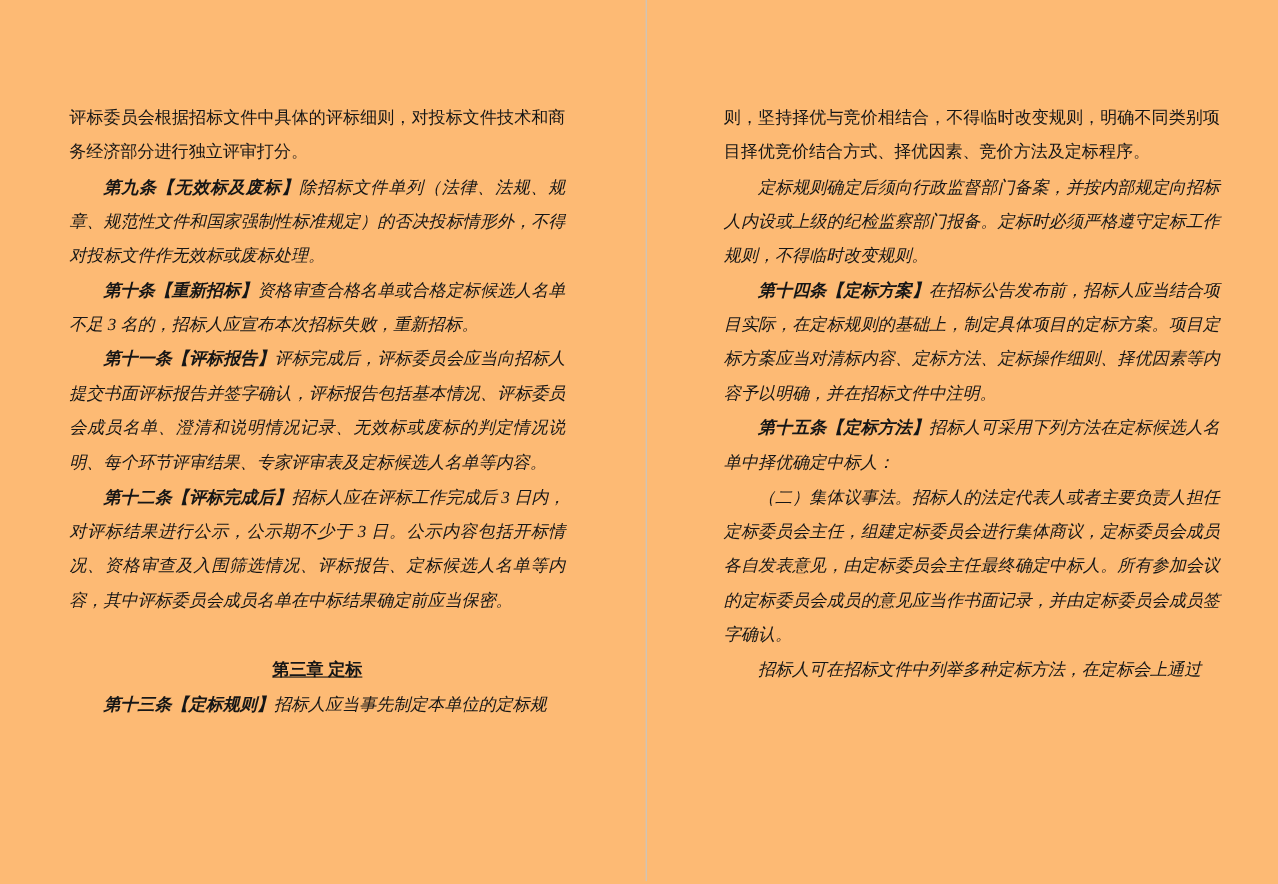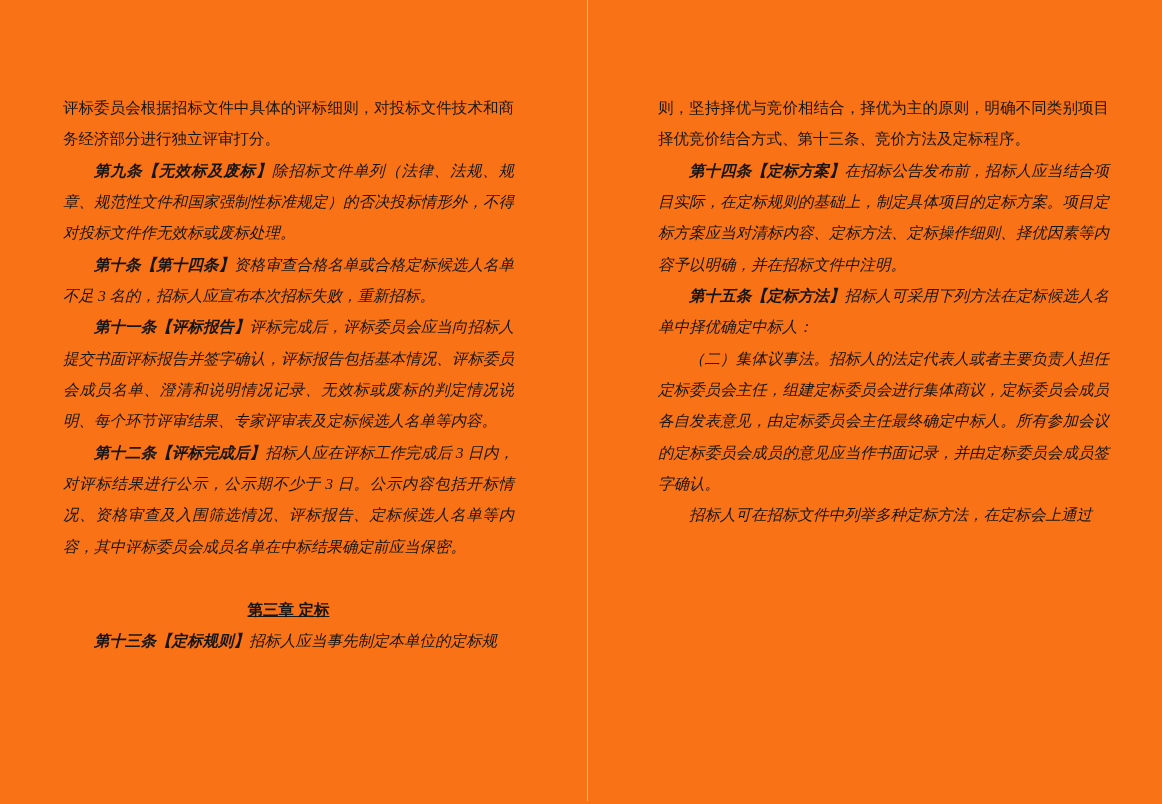--- a/index.html
+++ b/index.html
@@ -7,21 +7,21 @@
     padding: 0;
     background: #ffffff;
     width: 1162px;
     height: 804px;
     overflow: hidden;
   }
   .spread {
     position: relative;
     width: 1162px;
     height: 804px;
-    background: #f97316;
+    background: #fdba74;
     font-family: "Liberation Serif", "DejaVu Serif", serif;
     color: #161616;
   }
   .page {
     position: absolute;
     top: 0;
     height: 804px;
     overflow: hidden;
   }
   .page-left  { left: 0;     width: 587px; }
@@ -65,30 +65,31 @@
   }
 </style>
 </head>
 <body>
 
 <div class="spread">
   <div class="page page-left">
     <div class="page-content" id="left-content">
         <p class="para">评标委员会根据招标文件中具体的评标细则，对投标文件技术和商务经济部分进行独立评审打分。</p>
         <p class="para indent"><b class="term">第九条【无效标及废标】</b>除招标文件单列（法律、法规、规章、规范性文件和国家强制性标准规定）的否决投标情形外，不得对投标文件作无效标或废标处理。</p>
-        <p class="para indent"><b class="term">第十条【第十四条】</b>资格审查合格名单或合格定标候选人名单不足 3 名的，招标人应宣布本次招标失败，重新招标。</p>
+        <p class="para indent"><b class="term">第十条【重新招标】</b>资格审查合格名单或合格定标候选人名单不足 3 名的，招标人应宣布本次招标失败，重新招标。</p>
         <p class="para indent"><b class="term">第十一条【评标报告】</b>评标完成后，评标委员会应当向招标人提交书面评标报告并签字确认，评标报告包括基本情况、评标委员会成员名单、澄清和说明情况记录、无效标或废标的判定情况说明、每个环节评审结果、专家评审表及定标候选人名单等内容。</p>
         <p class="para indent"><b class="term">第十二条【评标完成后】</b>招标人应在评标工作完成后 3 日内，对评标结果进行公示，公示期不少于 3 日。公示内容包括开标情况、资格审查及入围筛选情况、评标报告、定标候选人名单等内容，其中评标委员会成员名单在中标结果确定前应当保密。</p>
         <p class="para chapter">第三章 定标</p>
         <p class="para indent"><b class="term">第十三条【定标规则】</b>招标人应当事先制定本单位的定标规</p>
       </div>
   </div>
   <div class="page-divider"></div>
   <div class="page page-right">
     <div class="page-content" id="right-content">
-        <p class="para">则，坚持择优与竞价相结合，择优为主的原则，明确不同类别项目择优竞价结合方式、第十三条、竞价方法及定标程序。</p>
+        <p class="para">则，坚持择优与竞价相结合，不得临时改变规则，明确不同类别项目择优竞价结合方式、择优因素、竞价方法及定标程序。</p>
+        <p class="para indent">定标规则确定后须向行政监督部门备案，并按内部规定向招标人内设或上级的纪检监察部门报备。定标时必须严格遵守定标工作规则，不得临时改变规则。</p>
         <p class="para indent"><b class="term">第十四条【定标方案】</b>在招标公告发布前，招标人应当结合项目实际，在定标规则的基础上，制定具体项目的定标方案。项目定标方案应当对清标内容、定标方法、定标操作细则、择优因素等内容予以明确，并在招标文件中注明。</p>
         <p class="para indent"><b class="term">第十五条【定标方法】</b>招标人可采用下列方法在定标候选人名单中择优确定中标人：</p>
         <p class="para indent">（二）集体议事法。招标人的法定代表人或者主要负责人担任定标委员会主任，组建定标委员会进行集体商议，定标委员会成员各自发表意见，由定标委员会主任最终确定中标人。所有参加会议的定标委员会成员的意见应当作书面记录，并由定标委员会成员签字确认。</p>
         <p class="para indent">招标人可在招标文件中列举多种定标方法，在定标会上通过</p>
       </div>
   </div>
 </div>
 
 </body></html>

